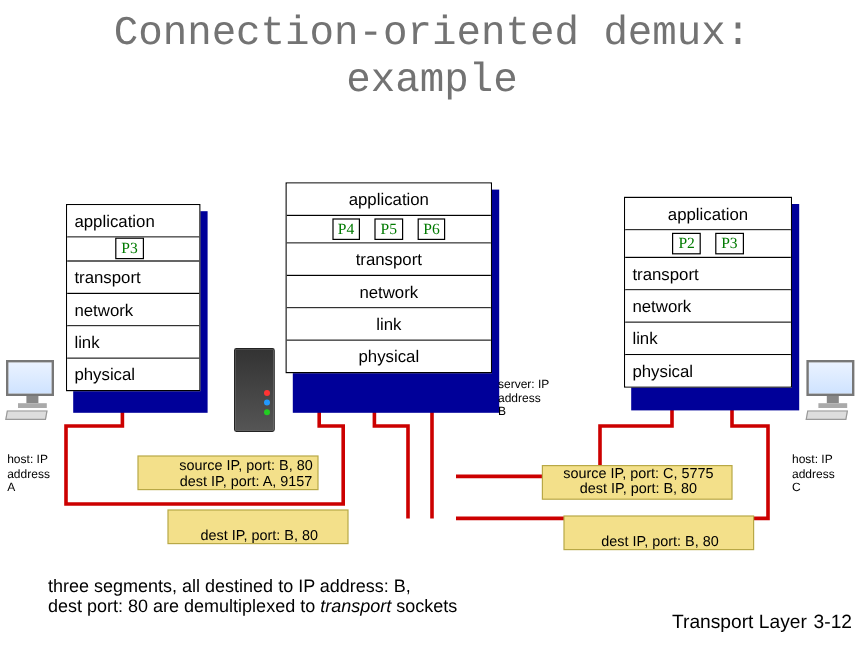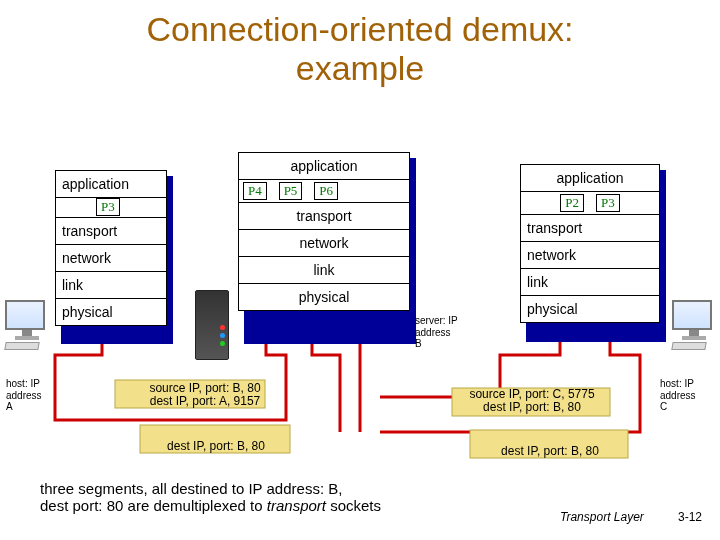--- a/index.html
+++ b/index.html
@@ -5,23 +5,23 @@
   * { box-sizing: border-box; margin: 0; padding: 0; }
   body {
     width: 720px; height: 540px;
     background: #fff;
     font-family: Arial, Helvetica, sans-serif;
     position: relative;
     overflow: hidden;
   }
   .title {
     text-align: center;
-    font-family: Liberation Sans, sans-serif;
+    font-family: Liberation Mono, monospace;
     font-size: 34px;
-    color: #a16207;
+    color: #737373;
     line-height: 1.15;
     padding-top: 10px;
   }
   svg.canvas { position: absolute; left: 0; top: 0; }
 
   
   .stack {
     position: absolute;
     font-size: 14px;
   }
@@ -63,22 +63,22 @@
     position: absolute;
     font-size: 10px;
     line-height: 1.15;
   }
   .pkt {
     position: absolute;
     font-size: 12px;
     line-height: 1.1;
     text-align: center;
   }
-  .footer-right { position:absolute; font-size:12px;font-style:italic; }
-  .slide-no { position:absolute; font-size:12px; }
+  .footer-right { position:absolute; font-size:16px; }
+  .slide-no { position:absolute; font-size:16px; }
 
   
   .monitor {
     position:absolute; width:44px; height:50px;
   }
   .monitor .screen {
     width:40px; height:30px; background:linear-gradient(#eaf2ff,#cfe3ff);
     border:2px solid #777;
   }
   .monitor .stand { width:10px; height:6px; background:#888; margin:0 auto;}
@@ -162,21 +162,21 @@
     <div class="layer">network</div>
     <div class="layer">link</div>
     <div class="layer">physical</div>
   </div>
 </div>
 
 <div class="stack" style="left:238px; top:152px">
   <div class="shadow" style="width:172px; height:186px"></div>
   <div class="body" style="width:172px">
     <div class="layer" style="text-align:center">application</div>
-    <div class="layer" style="text-align:left; padding:2px 0">
+    <div class="layer" style="text-align:center; padding:2px 0">
       <span class="plabel green-p">P4</span>
       <span class="plabel green-p">P5</span>
       <span class="plabel green-p">P6</span>
     </div>
     <div class="layer" style="text-align:center">transport</div>
     <div class="layer" style="text-align:center">network</div>
     <div class="layer" style="text-align:center">link</div>
     <div class="layer" style="text-align:center">physical</div>
   </div>
 </div>

